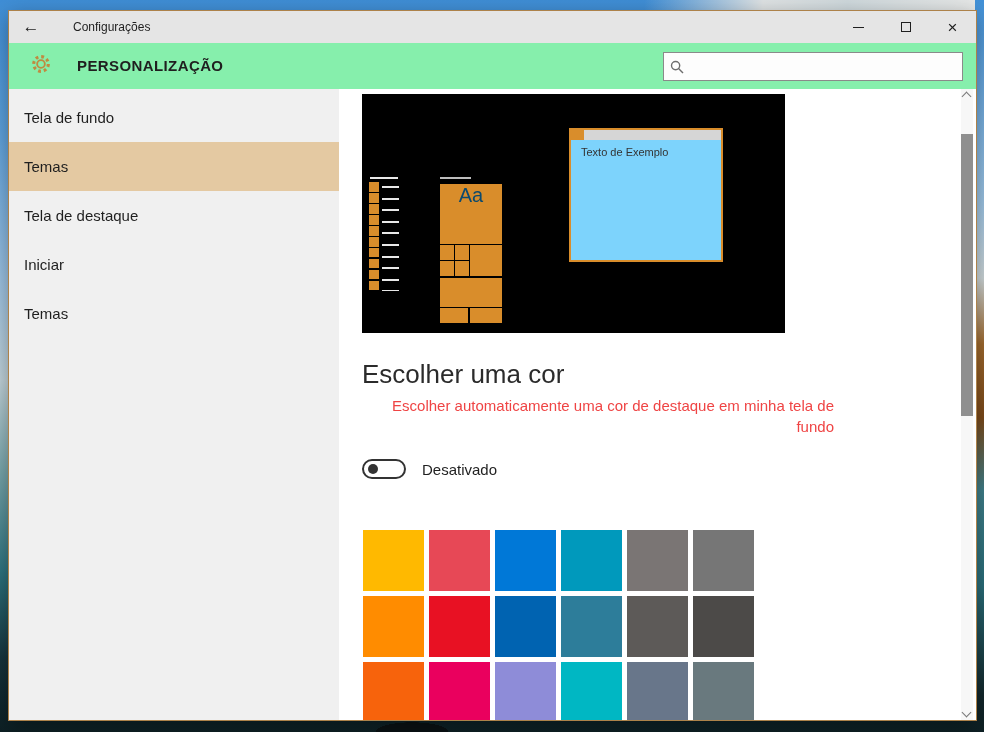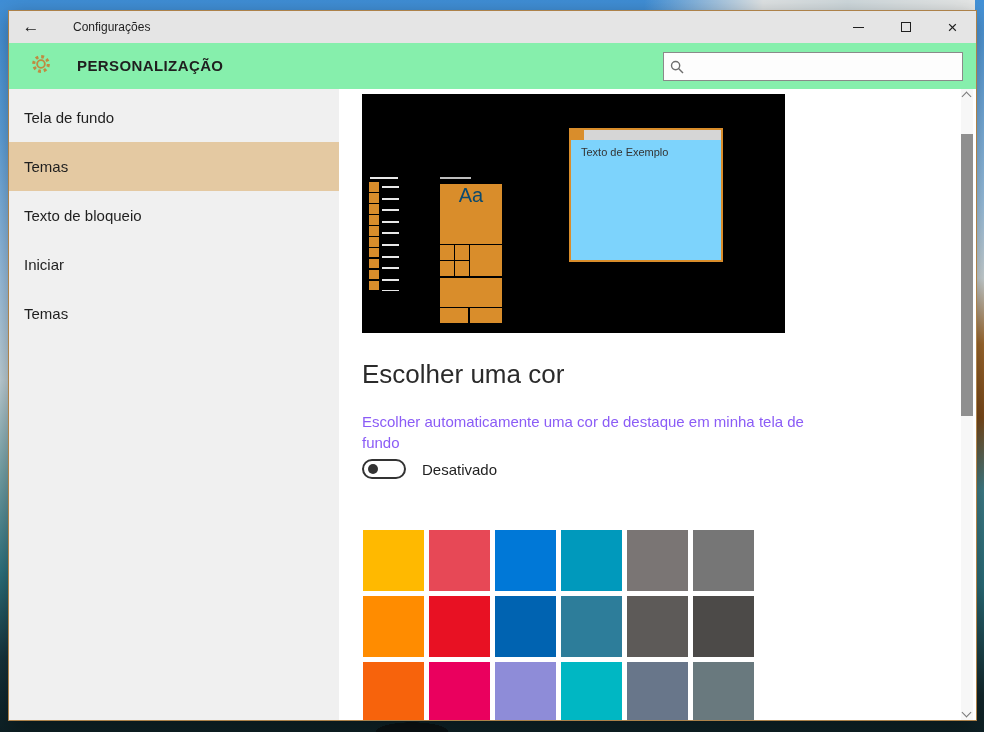--- a/index.html
+++ b/index.html
@@ -68,21 +68,21 @@
   .tile-b1 { left:78px; top:214px; width:28px; height:15px; }
   .tile-b2 { left:108px; top:214px; width:32px; height:15px; }
   .sample-win { position:absolute; left:207px; top:34px; width:154px; height:134px;
     background:#7dd3fc; border:2px solid var(--accent,#d98d2b); }
   .sample-titlebar { position:absolute; left:0; top:0; right:0; height:10px; background:#d6d6d6; }
   .sample-accent-sq { position:absolute; left:0; top:0; width:13px; height:10px; background:var(--accent,#d98d2b); }
   .sample-text { position:absolute; left:10px; top:16px; font-size:11px; color:#333; }
 
   
   .h1 { position:absolute; left:23px; top:270px; font-size:26px; font-weight:400; color:#2b2b2b; }
-  .para { position:absolute; left:23px; top:322px; width:472px; font-size:15px; line-height:21px; color:#8b5cf6; }
+  .para { position:absolute; left:23px; top:306px; width:472px; font-size:15px; line-height:21px; color:#ef4444;text-align:right; }
   .toggle-row { position:absolute; left:23px; top:370px; display:flex; align-items:center; gap:16px; }
   .toggle { width:44px; height:20px; border:2px solid #333; border-radius:11px; position:relative; background:#fff; }
   .knob { position:absolute; left:4px; top:3px; width:10px; height:10px; border-radius:50%; background:#333; }
   .toggle-label { font-size:15px; color:#1f1f1f; }
   .accent-label { position:absolute; left:23px; top:416px; font-size:15px; color:#1f1f1f; }
   .swatch-grid { position:absolute; left:24px; top:441px; display:grid;
     grid-template-columns:repeat(6,61px); grid-auto-rows:61px; gap:5px; }
   .swatch { width:61px; height:61px; }
 
   
@@ -137,21 +137,21 @@
         </svg>
       </span>
     </div>
   </div>
 
   <div class="app-body">
 
     <div class="sidebar">
         <div class="side-item">Tela de fundo</div>
         <div class="side-item selected">Temas</div>
-        <div class="side-item">Texto de bloqueio</div>
+        <div class="side-item">Tela de destaque</div>
         <div class="side-item">Iniciar</div>
         <div class="side-item">Temas</div>
       </div>
 
     <div class="content">
 
       <div class="preview">
         <div class="mini-topbar"></div>
         <div class="mini-squares"></div>
         <div class="mini-lines"></div>

